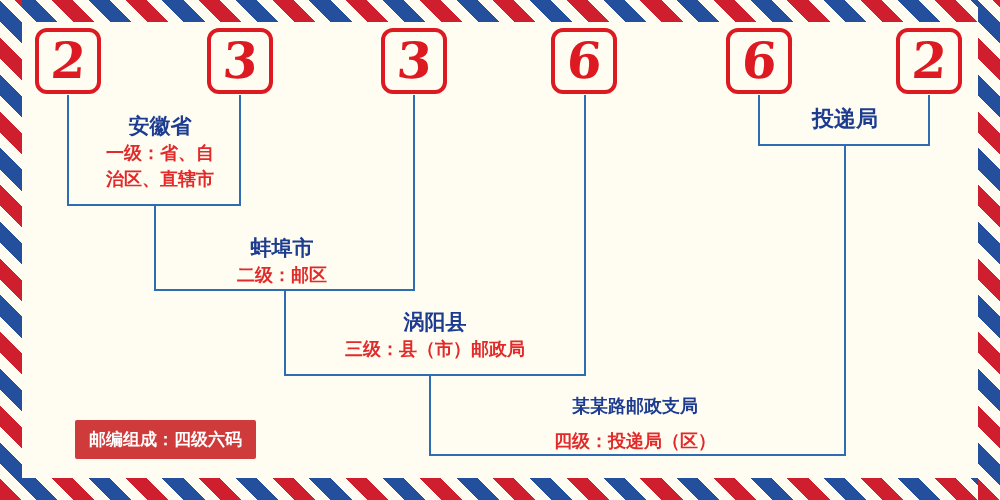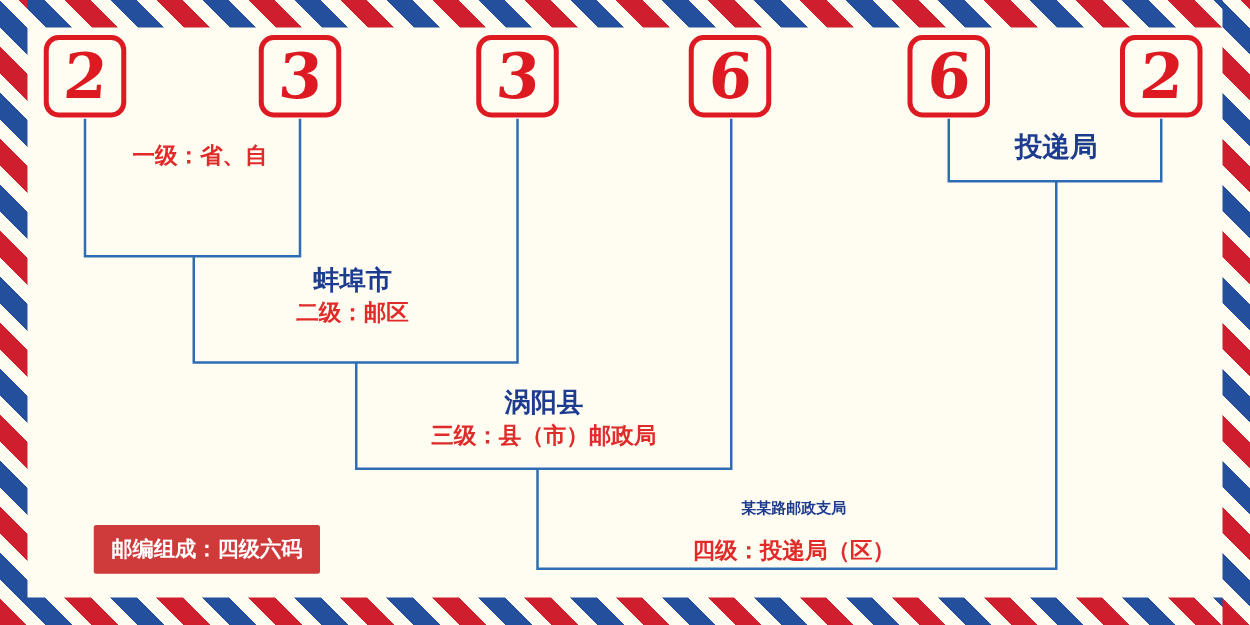--- a/index.html
+++ b/index.html
@@ -83,37 +83,39 @@
     <span class="digit">6</span>
   </div>
   <div class="digit-box" style="left:726px">
     <span class="digit">6</span>
   </div>
   <div class="digit-box" style="left:896px">
     <span class="digit">2</span>
   </div>
 
   <div class="label-block" style="left:85px;top:112px;width:150px">
+    <div class="lvl-title">安徽省</div>
     <div class="lvl-desc">一级：省、自</div>
+    <div class="lvl-desc">治区、直辖市</div>
   </div>
 
-  <div class="label-block" style="left:192px;top:210px;width:180px">
+  <div class="label-block" style="left:192px;top:234px;width:180px">
     <div class="lvl-title">蚌埠市</div>
     <div class="lvl-desc">二级：邮区</div>
   </div>
 
   <div class="label-block" style="left:310px;top:308px;width:250px">
     <div class="lvl-title">涡阳县</div>
     <div class="lvl-desc">三级：县（市）邮政局</div>
   </div>
 
   <div class="label-block" style="left:770px;top:105px;width:150px">
     <div class="lvl-title" style="font-size:22px">投递局</div>
   </div>
 
   <div class="label-block" style="left:510px;top:392px;width:250px">
-    <div class="lvl-title" style="font-size:12px">某某路邮政支局</div>
+    <div class="lvl-title" style="font-size:18px">某某路邮政支局</div>
     <div class="lvl-desc" style="margin-top:8px">四级：投递局（区）</div>
   </div>
 
   <div class="badge">邮编组成：四级六码</div>
 
 </div>
 
 </body></html>

